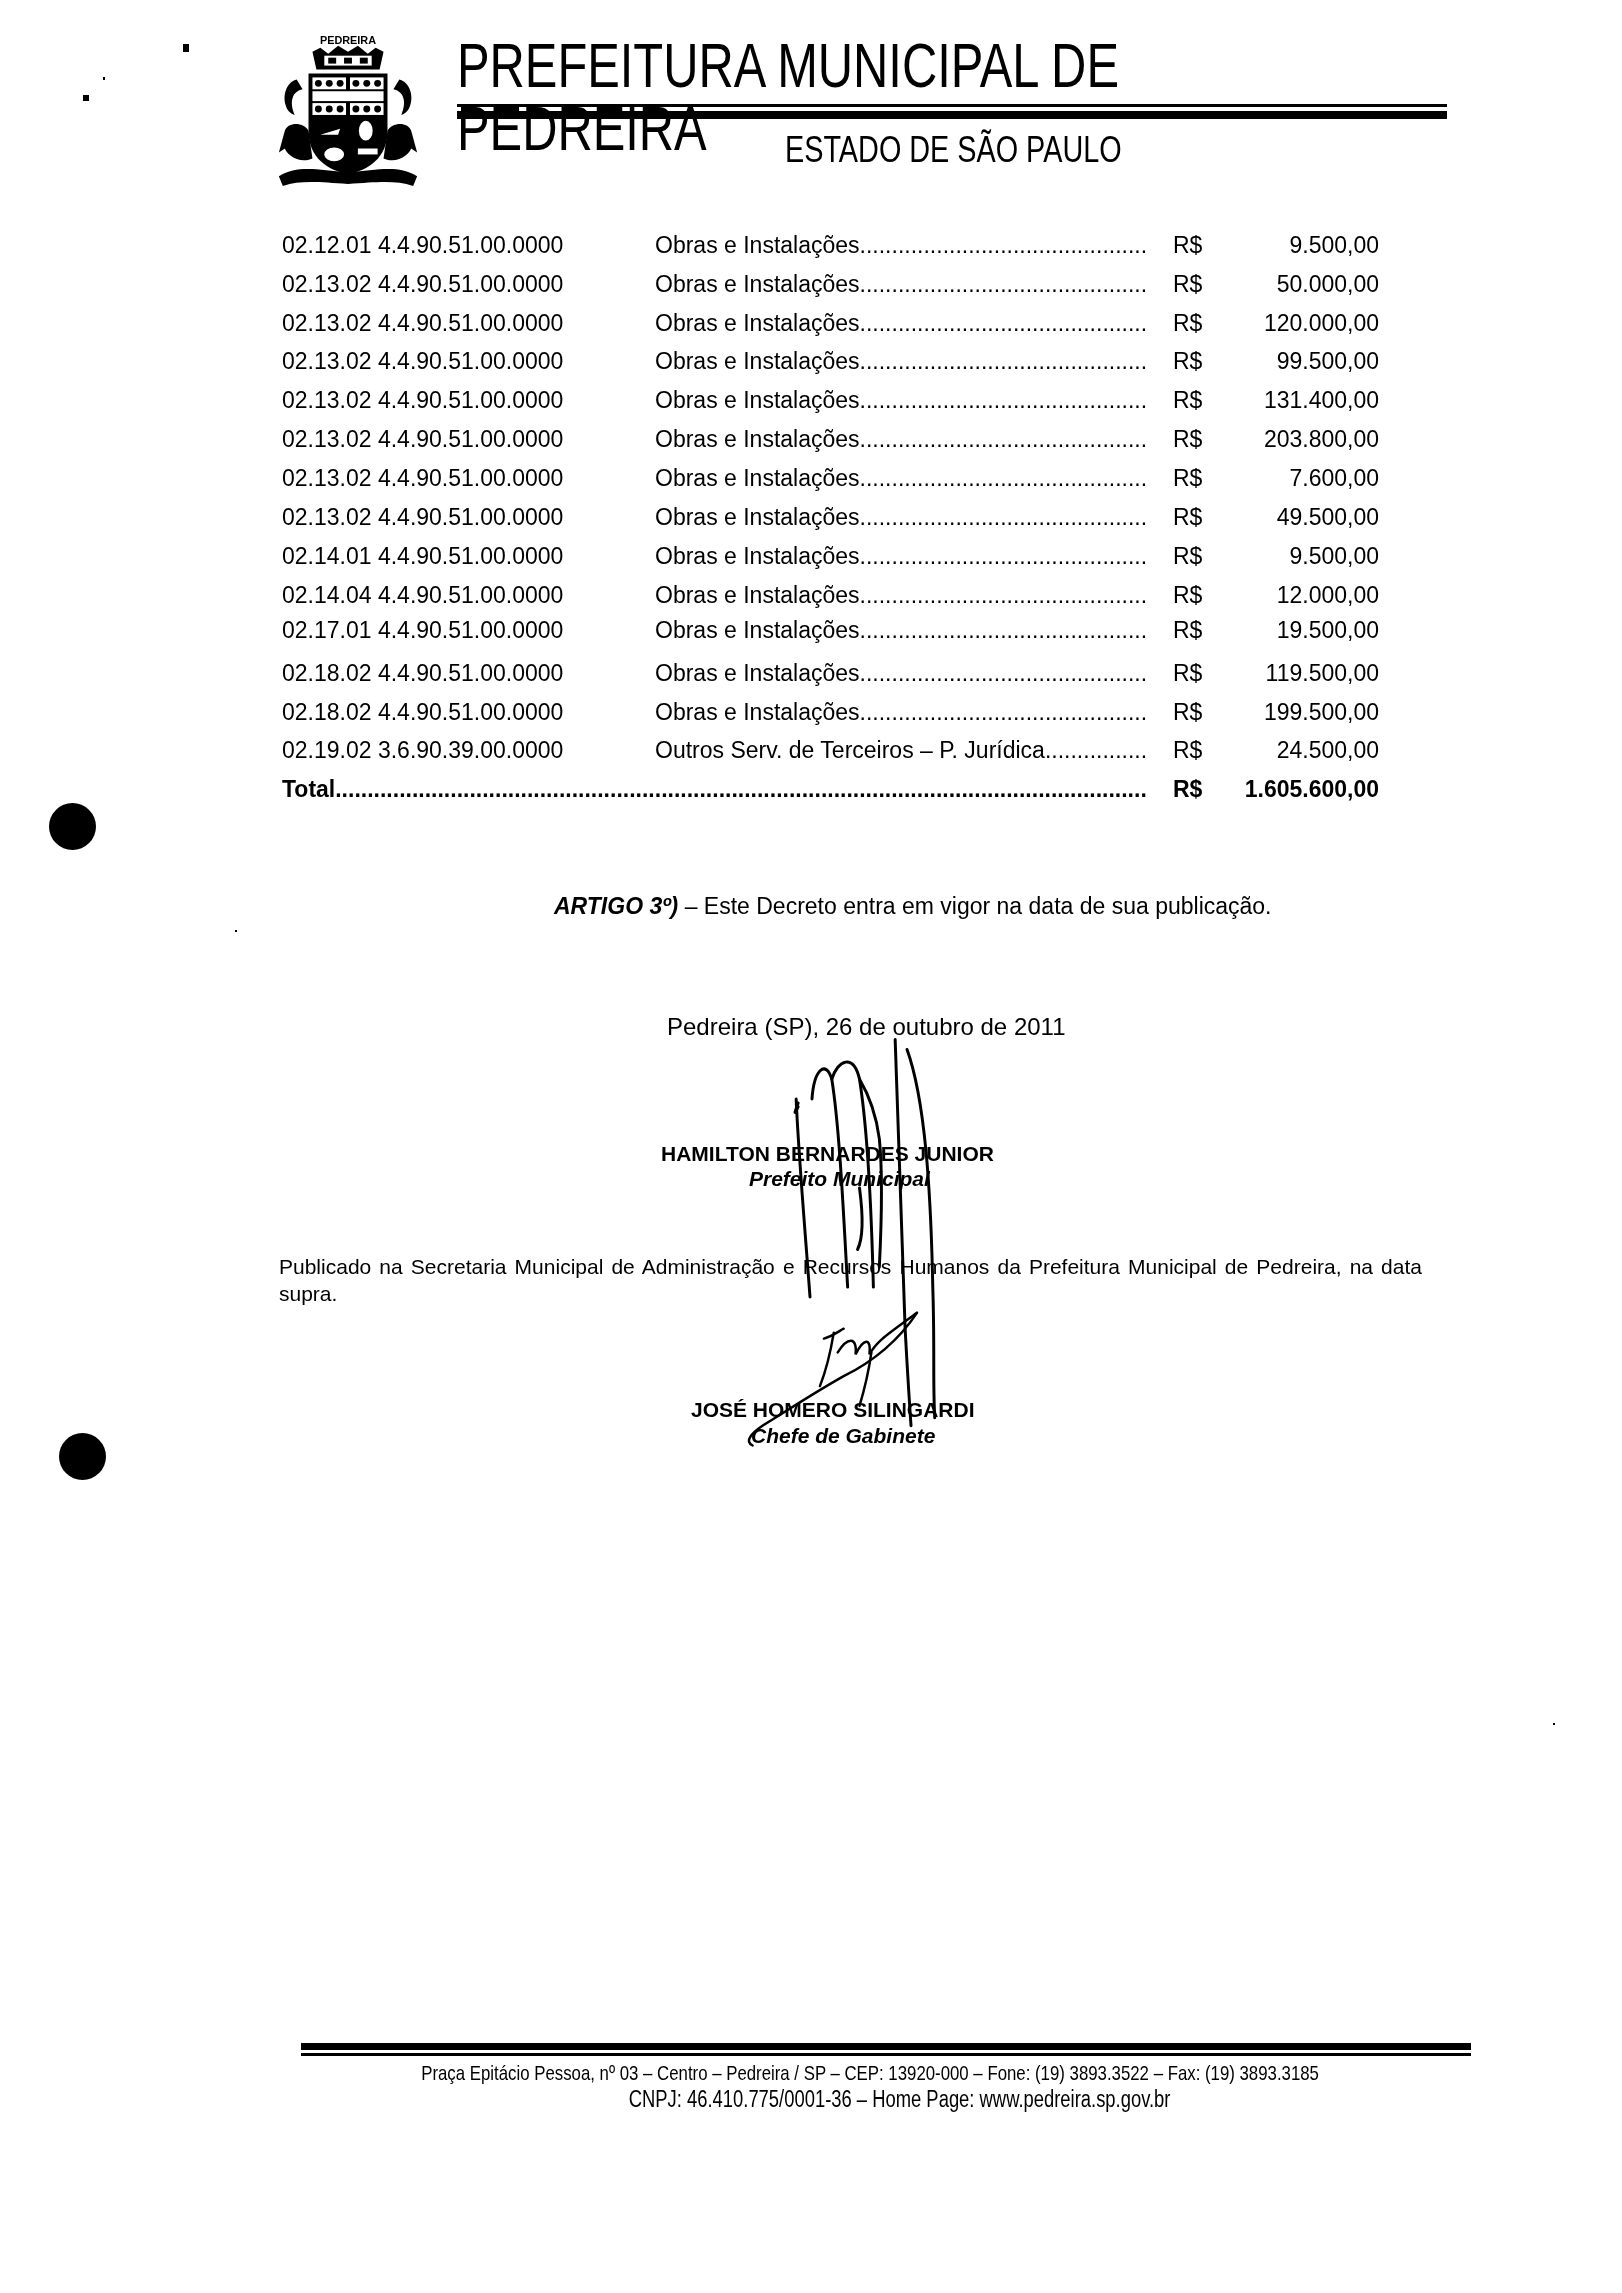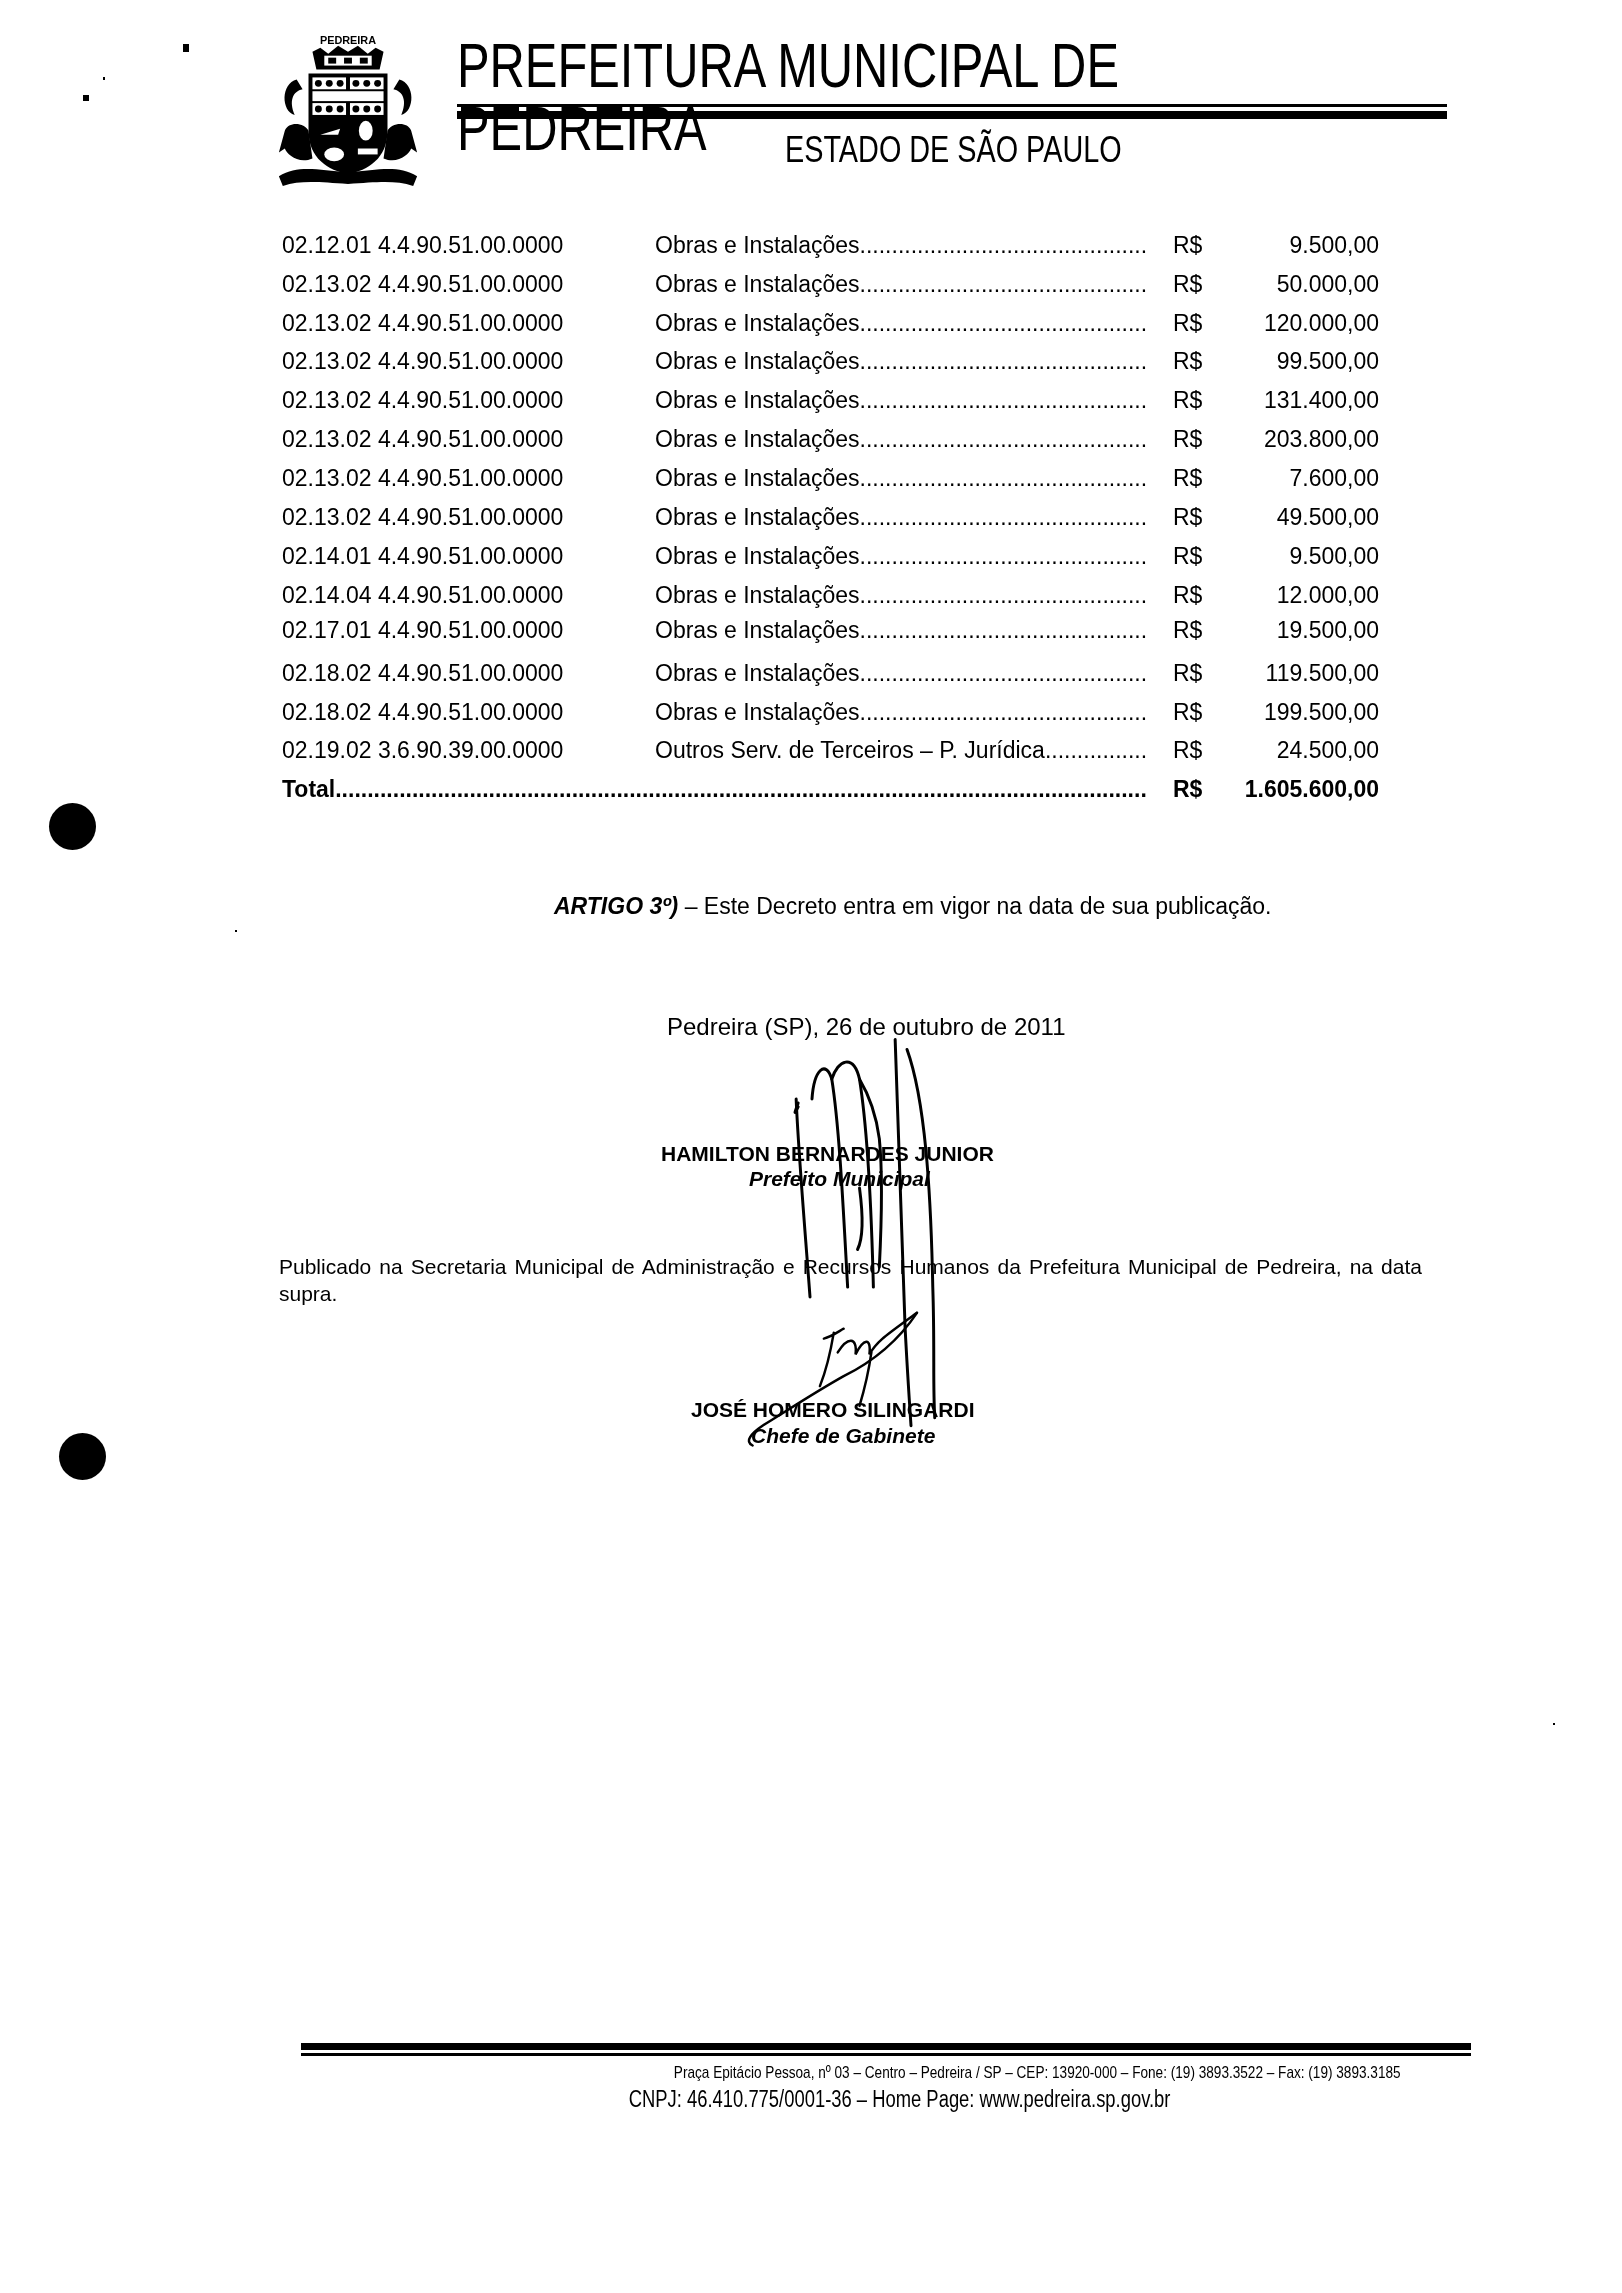--- a/index.html
+++ b/index.html
@@ -32,21 +32,21 @@
 
   .sig-name { position: absolute; font-weight: bold; font-size: 21px; line-height: 26px; white-space: nowrap; }
   .sig-role { position: absolute; font-weight: bold; font-style: italic; font-size: 21px; line-height: 26px; white-space: nowrap; }
 
   .published { position: absolute; left: 279px; top: 1253px; width: 1143px; font-size: 21px; line-height: 27px;
                text-align: justify; }
 
   
   .f-thick { position: absolute; left: 301px; width: 1170px; top: 2043px; height: 7px; background: #000; }
   .f-thin { position: absolute; left: 301px; width: 1170px; top: 2053px; height: 3px; background: #000; }
-  .f-line1 { position: absolute; left: 0; width: 1623px; top: 2060px; text-align: right; font-size: 17px; line-height: 26px; }
+  .f-line1 { position: absolute; left: 0; width: 1623px; top: 2060px; text-align: left; font-size: 21px; line-height: 26px; }
   .f-line1 span, .f-line2 span { display: inline-block; transform: scaleX(0.80); transform-origin: 50% 50%; }
   .f-line1 { left: 309px; width: 1182px; }
   .f-line2 { position: absolute; left: 309px; width: 1182px; top: 2086px; text-align: center; font-size: 23px; line-height: 26px; }
 
   .punch { position: absolute; width: 47px; height: 47px; border-radius: 50%; background: #000; }
   .speck { position: absolute; background: #000; }
 
   svg.sig { position: absolute; overflow: visible; pointer-events: none; }
 </style>
 </head>

